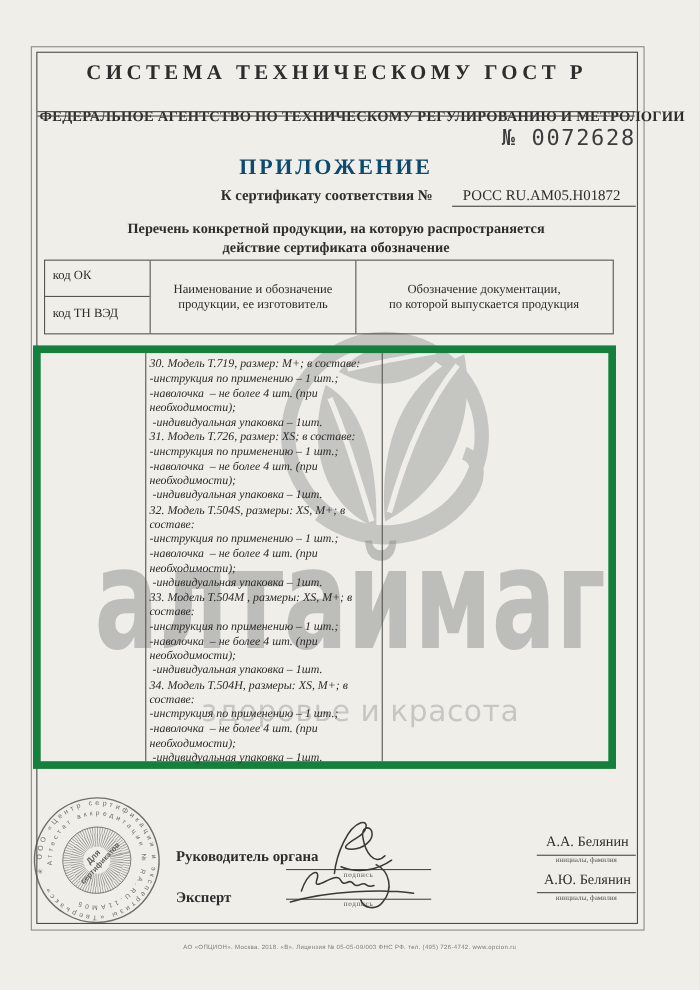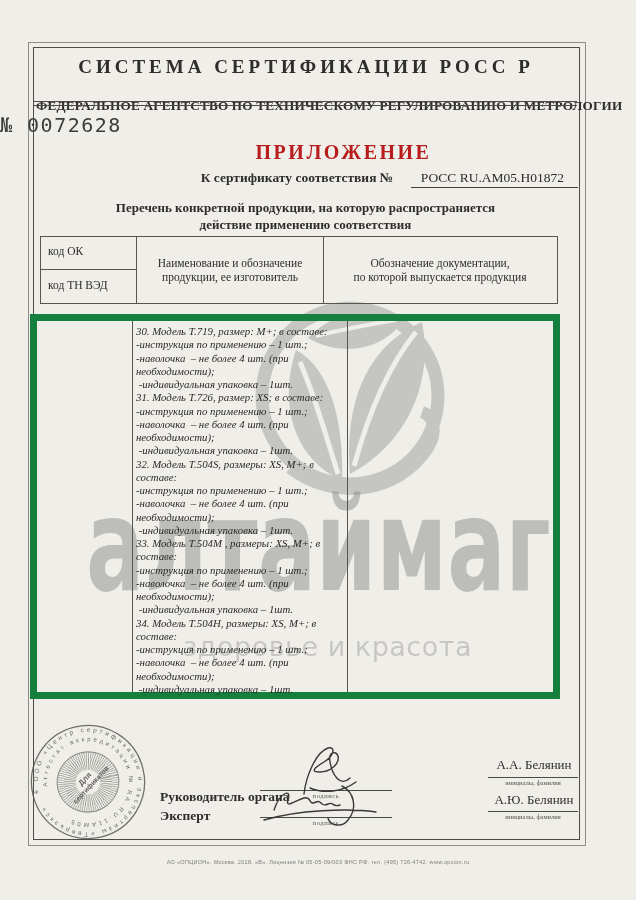--- a/index.html
+++ b/index.html
@@ -10,24 +10,24 @@
   .layer-doc{position:absolute;inset:0;z-index:2;}
   
   .frame-outer{position:absolute;left:28px;top:42px;width:556px;height:802px;border:1px solid #8d8b85;}
   .frame-inner{position:absolute;left:33px;top:47px;width:545px;height:791px;border:1.5px solid #4c4b47;}
   
   .doc-header{position:absolute;left:36px;top:56px;width:540px;text-align:center;color:#2e2d2b;}
   .hdr-line1{font-size:19px;font-weight:bold;letter-spacing:4px;white-space:nowrap;}
   .hdr-line2{font-size:13.2px;font-weight:bold;margin-top:20px;white-space:nowrap;letter-spacing:0.2px;}
   .header-sep{position:absolute;left:34px;top:101px;width:543px;height:3px;
               border-top:1px solid #4c4b47;border-bottom:1px solid #4c4b47;}
-  .form-number{position:absolute;left:0;top:113px;width:578px;padding-right:40px;
+  .form-number{position:absolute;left:0;top:113px;width:578px;text-align:right;padding-right:40px;
                font-family:"DejaVu Sans Mono",monospace;font-size:20px;letter-spacing:1.5px;color:#3c3c3c;}
   .doc-title{position:absolute;left:33px;top:141px;width:545px;text-align:center;
-             font-size:20px;font-weight:bold;letter-spacing:2.5px;color:#b91c1c;margin-left:38px;}
+             font-size:20px;font-weight:bold;letter-spacing:2.5px;color:#0c4a6e;}
   .cert-line{position:absolute;left:33px;top:170px;width:545px;text-align:right;font-size:13.5px;color:#2e2d2b;}
   .cert-label{font-weight:bold;}
   .cert-number{display:inline-block;margin-left:14px;padding:0 14px 1px 10px;border-bottom:1px solid #44433f;}
   .purpose{position:absolute;left:33px;top:200px;width:545px;text-align:center;
            font-size:13px;font-weight:bold;line-height:16.5px;color:#2e2d2b;white-space:pre-line;}
   
   .thead{position:absolute;left:40px;top:236px;width:516px;height:66px;border:1px solid #57554f;}
   .thead .v1{position:absolute;left:95px;top:0;bottom:0;border-left:1px solid #57554f;}
   .thead .v2{position:absolute;left:282px;top:0;bottom:0;border-left:1px solid #57554f;}
   .thead .h1{position:absolute;left:0;top:32px;width:95px;border-top:1px solid #57554f;}
@@ -44,21 +44,21 @@
   .product-text{position:absolute;left:99px;top:4px;width:208px;font-size:10.8px;line-height:13.25px;
                 white-space:pre;color:#2a2927;}
   
   .wm-emblem{position:absolute;left:238px;top:292px;width:224px;height:212px;opacity:.42;}
   .wm-brand{position:absolute;left:86px;top:482px;font-family:"DejaVu Sans",sans-serif;font-weight:bold;
             font-size:128px;line-height:1;color:#8d8d8d;opacity:.5;transform:scaleX(.675);transform-origin:0 0;
             white-space:nowrap;}
   .wm-tagline{position:absolute;left:183px;top:604px;font-family:"DejaVu Sans",sans-serif;
               font-size:27px;color:#8d8d8d;opacity:.4;letter-spacing:.5px;white-space:nowrap;margin-top:27px;}
   
-  .role-head{position:absolute;left:160px;top:771px;font-size:13.5px;font-weight:bold;color:#2e2d2b;margin-top:18px;}
+  .role-head{position:absolute;left:160px;top:771px;font-size:13.5px;font-weight:bold;color:#2e2d2b;}
   .role-expert{position:absolute;left:160px;top:808px;font-size:13.5px;font-weight:bold;color:#2e2d2b;}
   .sig-line1{position:absolute;left:260px;top:790px;width:132px;border-top:1px solid #4a4a46;}
   .sig-line2{position:absolute;left:260px;top:817px;width:132px;border-top:1px solid #4a4a46;}
   .sig-caption1{position:absolute;left:260px;top:792px;width:132px;text-align:center;
                 font-size:6.5px;letter-spacing:.6px;color:#55544f;}
   .sig-caption2{position:absolute;left:260px;top:819px;width:132px;text-align:center;
                 font-size:6.5px;letter-spacing:.6px;color:#55544f;}
   .sig1-svg{position:absolute;left:290px;top:742px;width:78px;height:58px;}
   .sig2-svg{position:absolute;left:258px;top:780px;width:140px;height:52px;}
   .name-head{position:absolute;left:490px;top:757px;width:88px;text-align:center;font-size:13px;color:#2e2d2b;}
@@ -93,36 +93,36 @@
     <div class="wm-brand">алтаймаг</div>
     <div class="wm-tagline">здоровье и красота</div>
   </div>
 
   <div class="layer-doc">
 
     <div class="frame-outer"></div>
     <div class="frame-inner"></div>
 
     <div class="doc-header">
-      <div class="hdr-line1">СИСТЕМА СЕРТИФИКАЦИИ РОСС Р</div>
+      <div class="hdr-line1">СИСТЕМА ТЕХНИЧЕСКОМУ ГОСТ Р</div>
       <div class="hdr-line2">ФЕДЕРАЛЬНОЕ АГЕНТСТВО ПО ТЕХНИЧЕСКОМУ РЕГУЛИРОВАНИЮ И МЕТРОЛОГИИ</div>
     </div>
     <div class="header-sep"></div>
 
     <div class="form-number">№ 0072628</div>
 
     <div class="doc-title">ПРИЛОЖЕНИЕ</div>
 
     <div class="cert-line">
       <span class="cert-label">К сертификату соответствия №</span>
       <span class="cert-number">РОСС RU.AM05.H01872</span>
     </div>
 
     <div class="purpose">Перечень конкретной продукции,  на которую распространяется
-действие применению соответствия</div>
+действие сертификата обозначение</div>
 
     <div class="thead">
       <div class="v1"></div>
       <div class="v2"></div>
       <div class="h1"></div>
       <div class="cell-ok">код ОК</div>
       <div class="cell-tnved">код ТН ВЭД</div>
       <div class="cell-center cell-docs">Обозначение документации,
 по которой выпускается продукция</div>
       <div class="cell-center cell-prod">Наименование и обозначение

